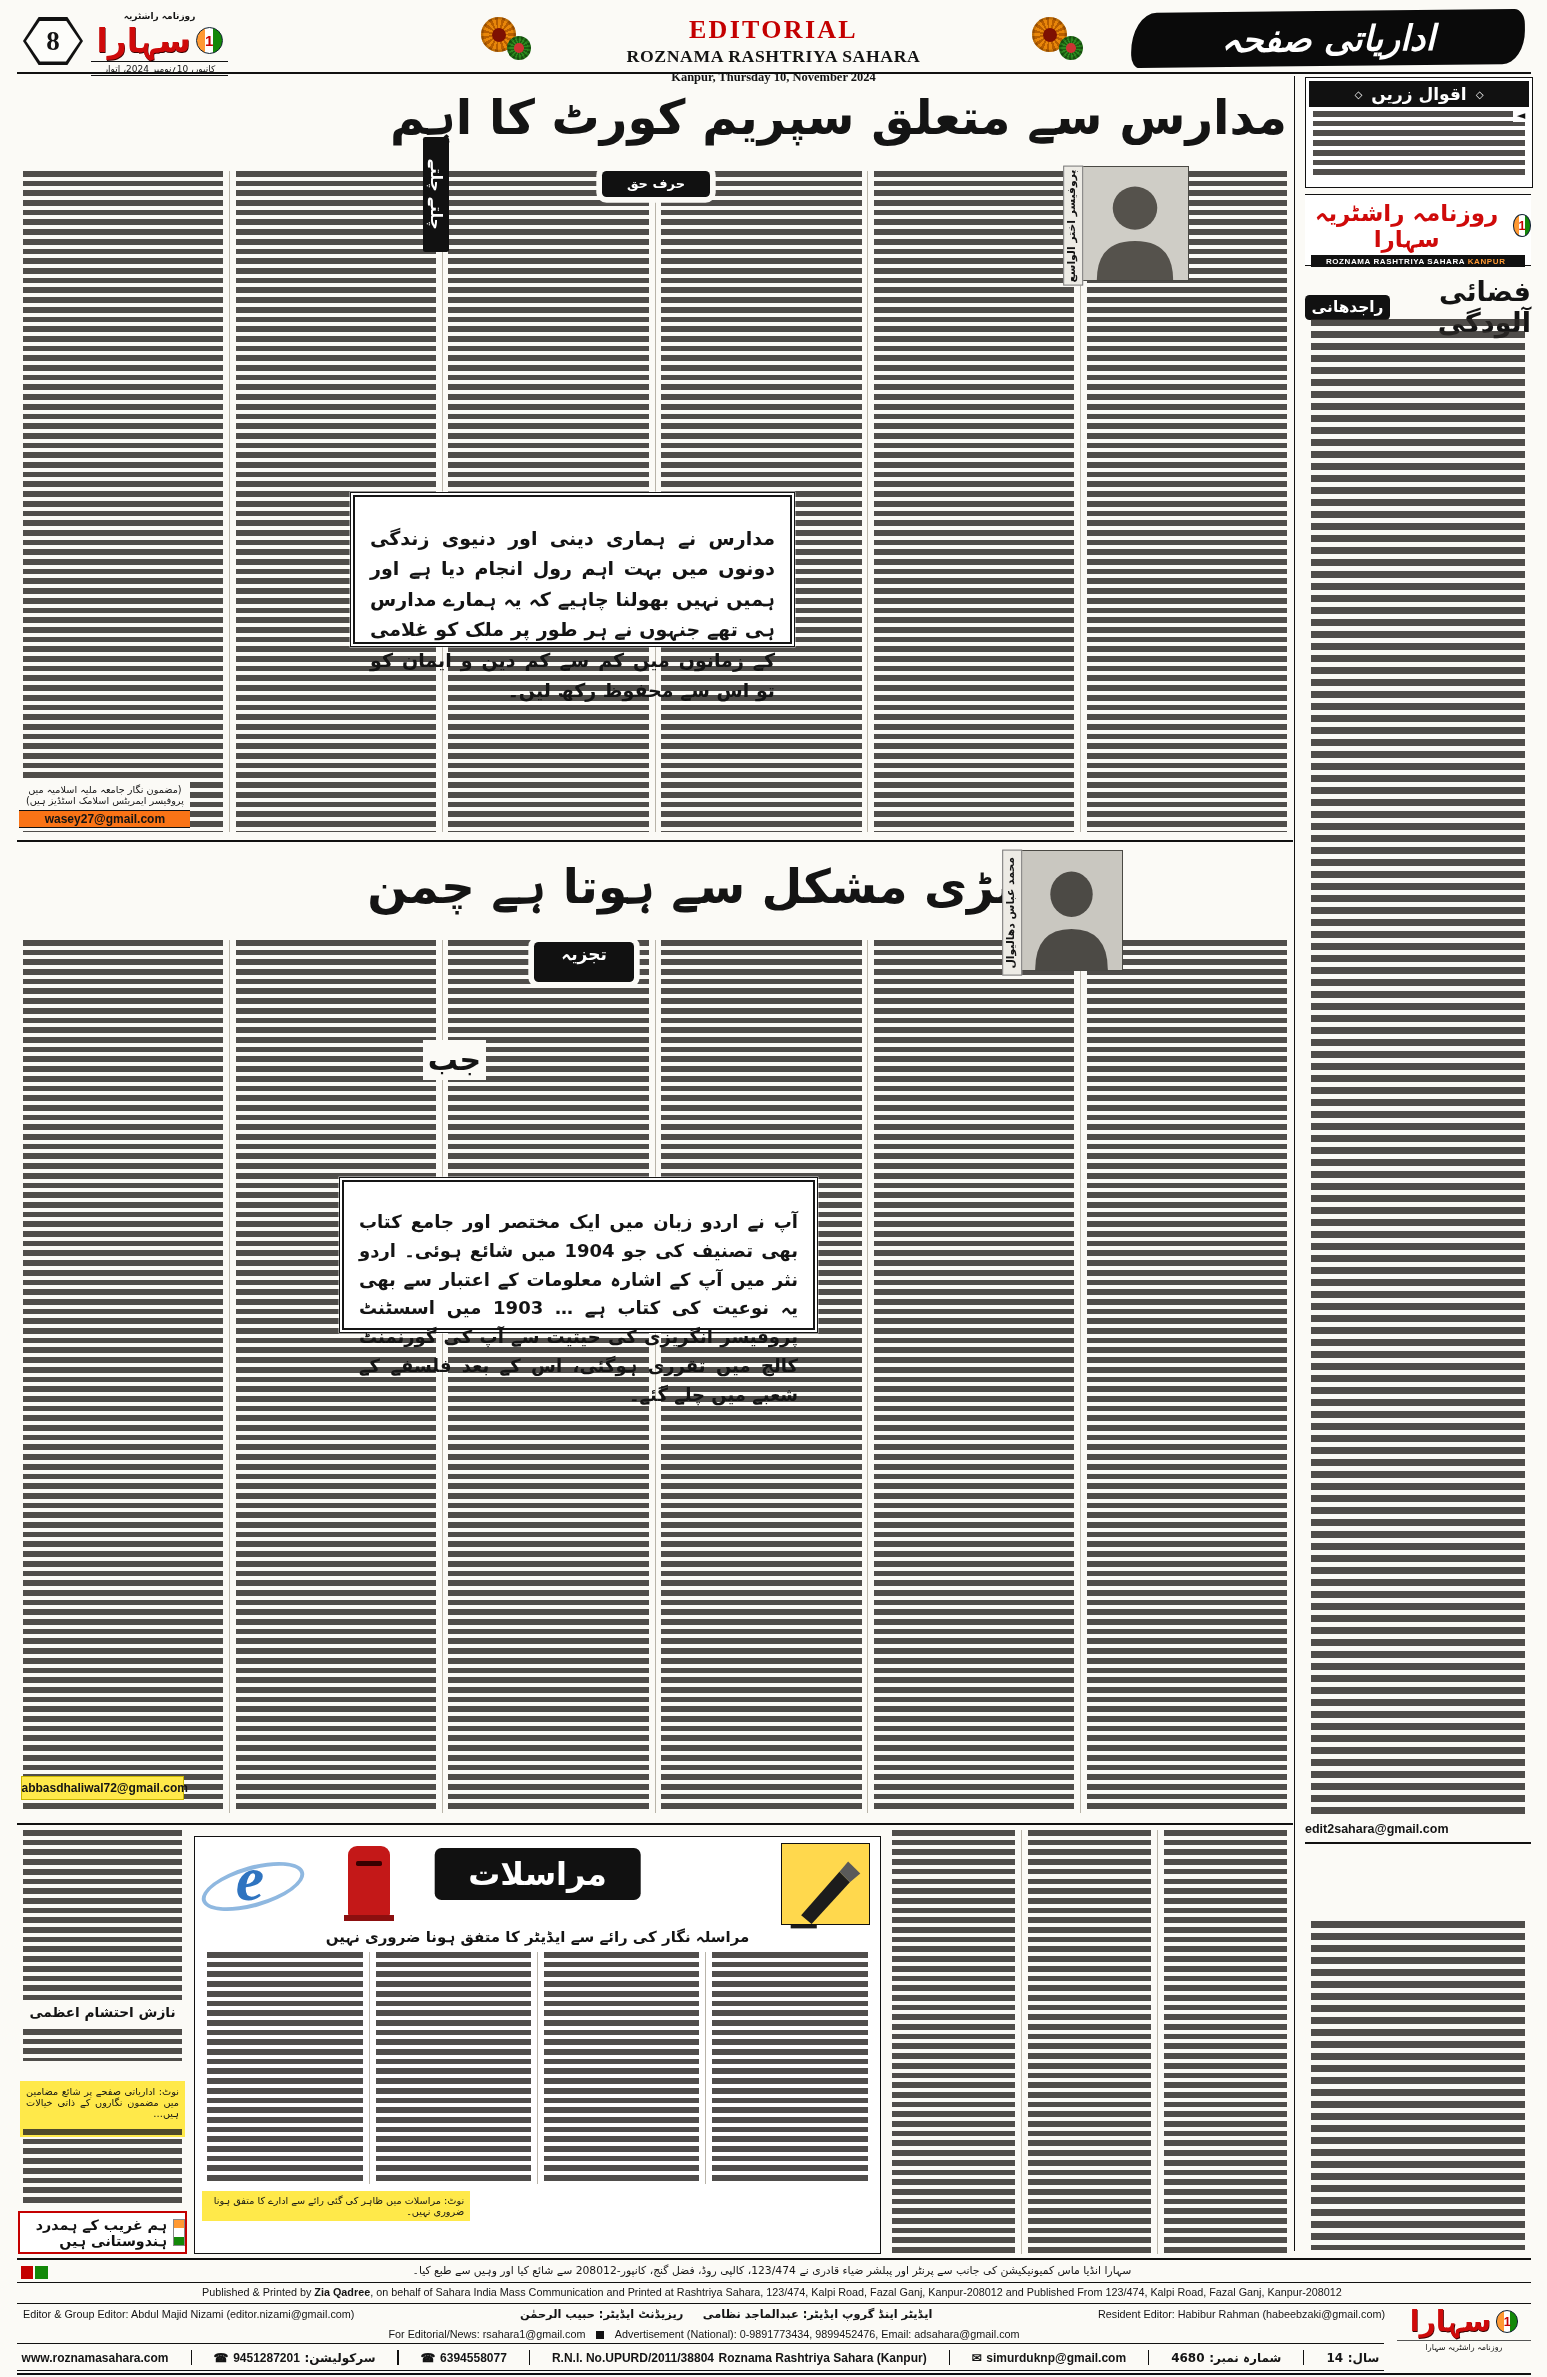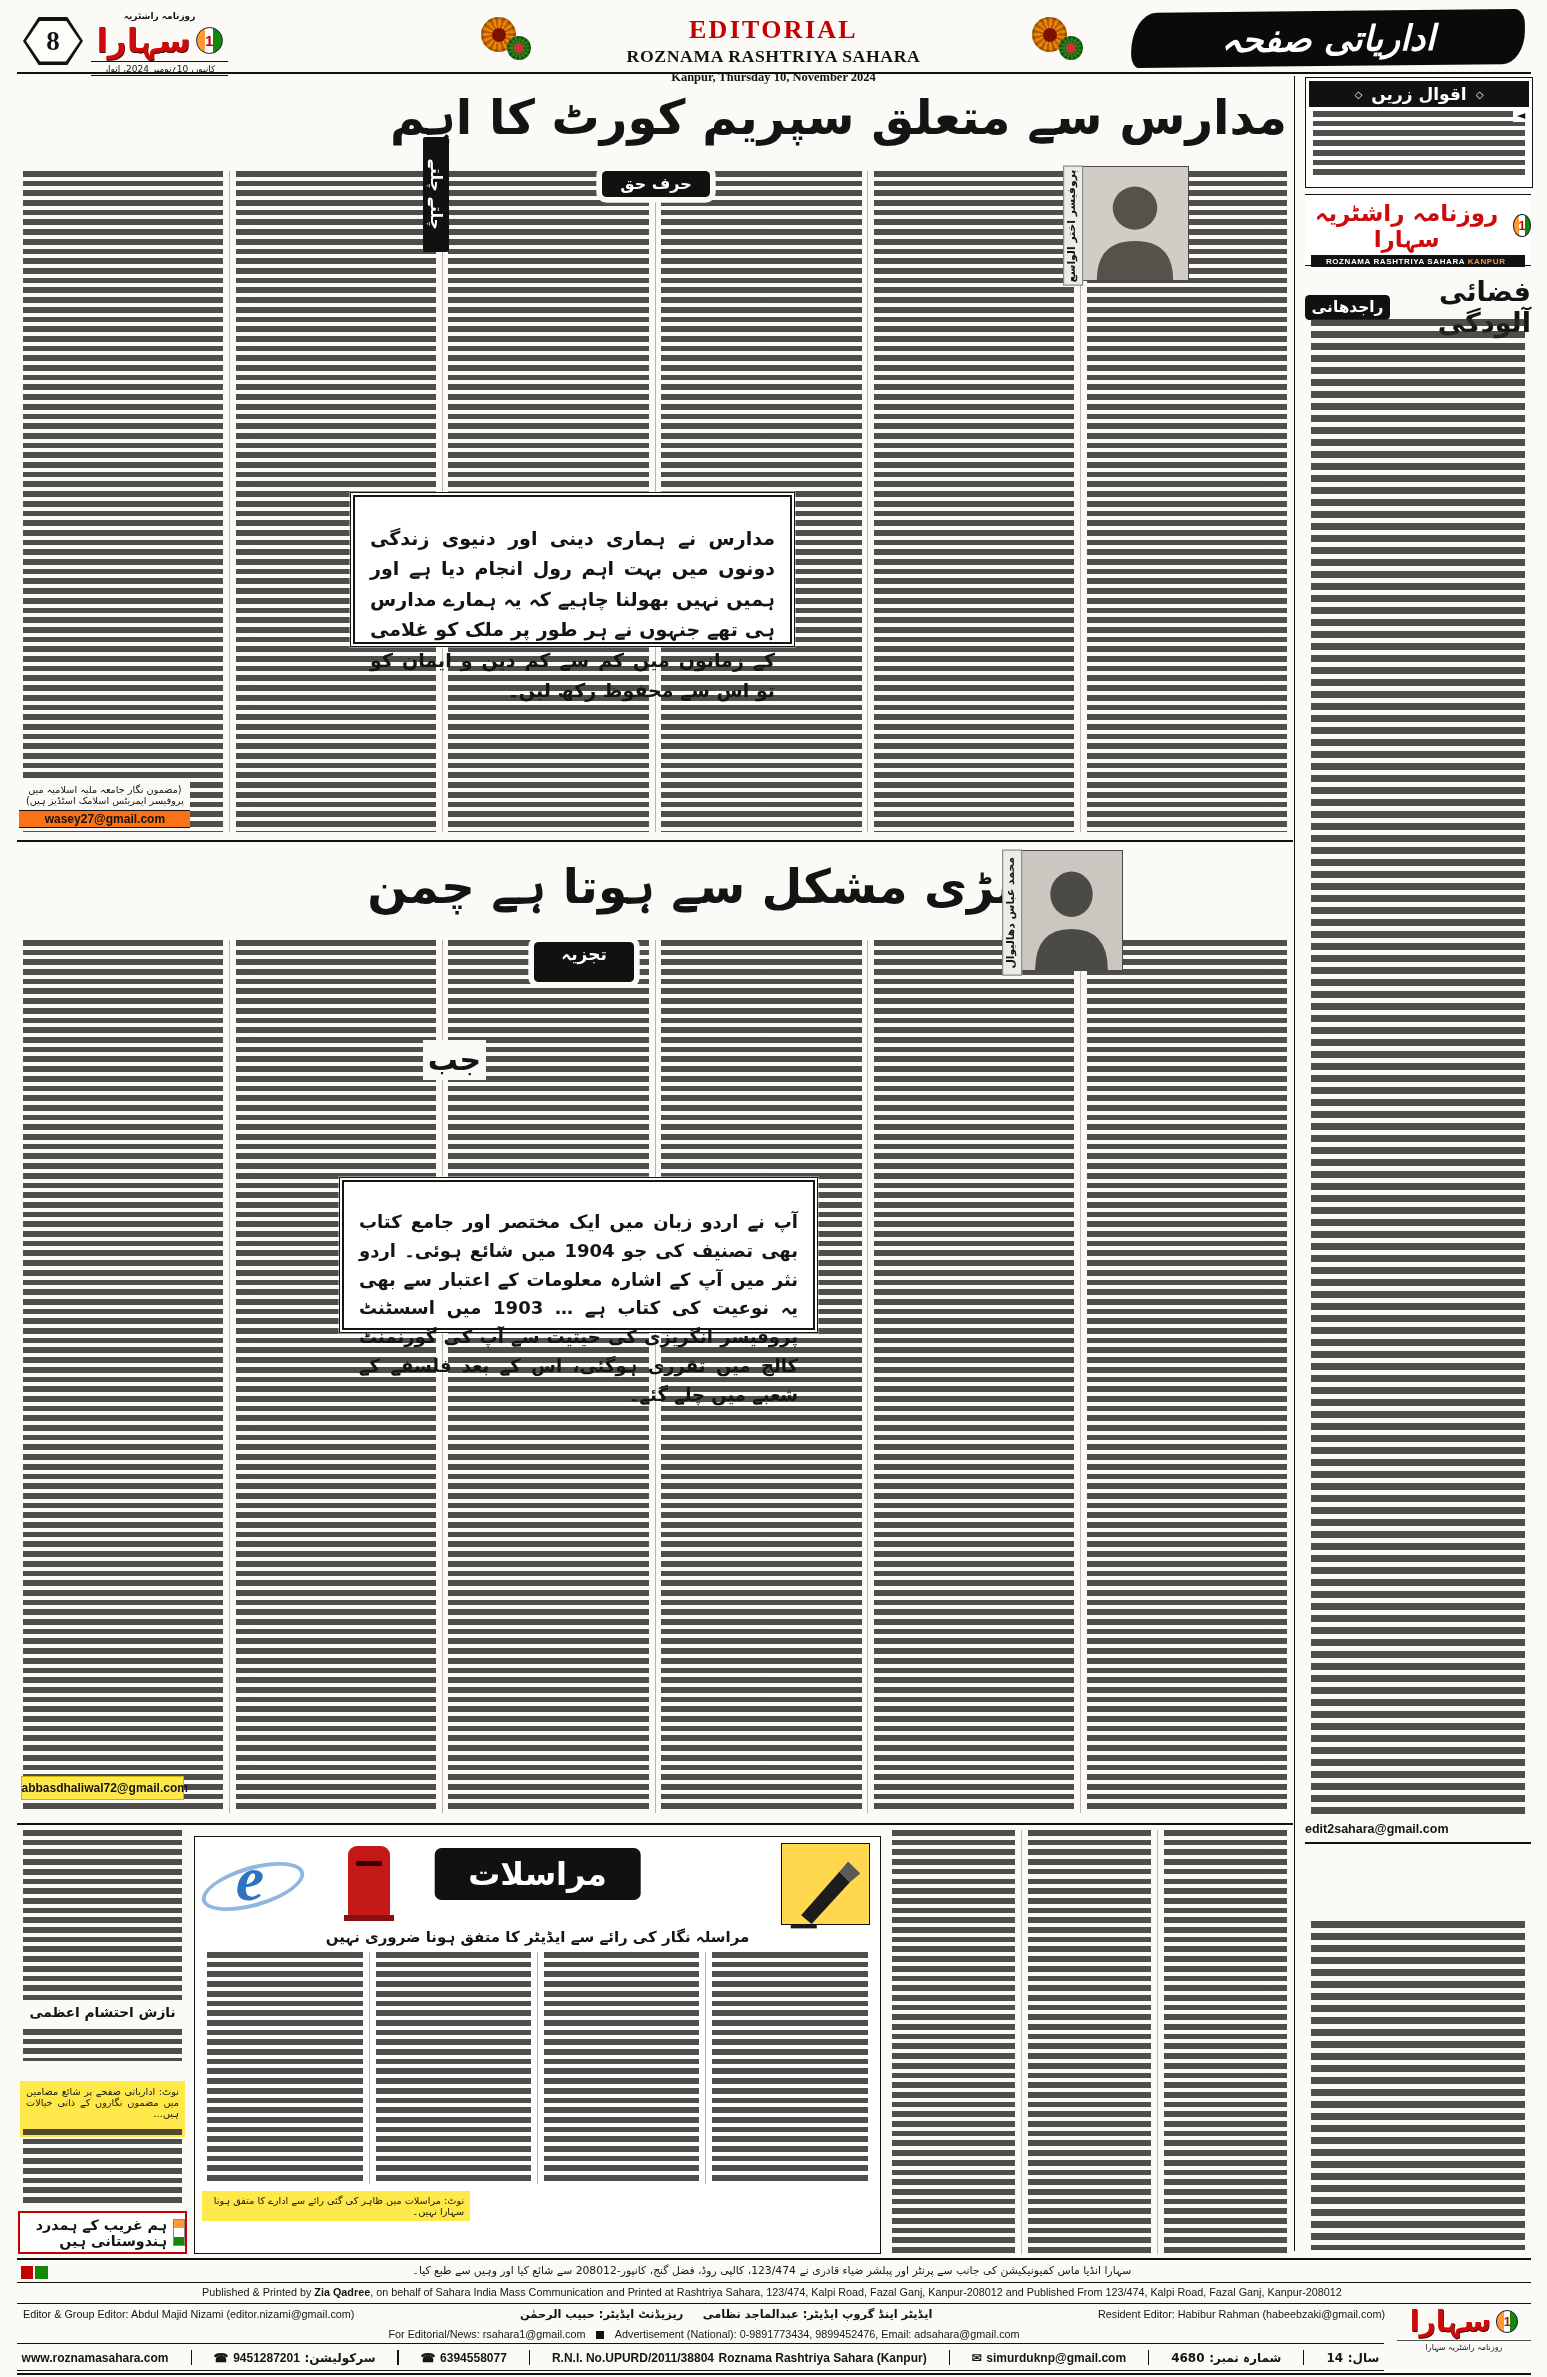--- a/index.html
+++ b/index.html
@@ -81,21 +81,21 @@
            direction:rtl;text-align:center;line-height:74px;white-space:nowrap;overflow:hidden;}
   .photo{position:absolute;background:linear-gradient(180deg,#dcdbd6,#96948e);border:1.1px solid #4a4944;}
   .photo svg{width:100%;height:100%;display:block;}
   .vcap{position:absolute;writing-mode:vertical-rl;transform:rotate(180deg);background:#edebe5;border:0.6px solid #777;
         font:bold 10.8px "DejaVu Sans",sans-serif;text-align:center;padding:2.3px 1.1px;}
   .a1-photo{left:1081px;top:166px;width:106px;height:113px;}
   .a1-cap{left:1063px;top:166px;height:113px;width:16px;}
   .vtag{position:absolute;writing-mode:vertical-rl;background:#111;color:#fff;
         font:bold 15.4px "DejaVu Sans",sans-serif;padding:6.8px 4px;text-align:center;border-radius:2.3px;}
   .vtag-a1{left:423px;top:137px;height:101px;}
-  .pill.harf{position:absolute;left:602px;top:171px;width:108px;height:26px;font-size:16px;line-height:26px;
+  .pill.harf{position:absolute;left:602px;top:171px;width:108px;height:26px;font-size:13px;line-height:26px;
              box-shadow:0 0 0 5.7px #fbfaf6;}
   .a1-cols{left:17px;top:171px;width:1276px;height:661px;}
   .pq{position:absolute;background:#fff;border:2.3px solid #151515;outline:1.1px solid #151515;outline-offset:2.3px;
       box-shadow:0 0 0 3.4px #fff;padding:26px 15px;direction:rtl;font-family:"DejaVu Sans",sans-serif;
       font-weight:bold;text-align:justify;box-sizing:border-box;}
   .pq1{left:353px;top:495px;width:439px;height:149px;font-size:19px;line-height:1.6;}
   .a1-foot{left:19.4px;top:782px;width:171px;font:9.7px "DejaVu Sans",sans-serif;direction:rtl;text-align:center;
            background:#fbfaf6;padding:2.3px 0;}
   .a1-email{left:19.4px;top:810px;width:171px;border-top:1.1px solid #111;border-bottom:1.1px solid #111;
             font:bold 12px "Liberation Sans",sans-serif;text-align:center;padding:1px 0;background:#f97316;}
@@ -374,21 +374,21 @@
       <div class="col">
           <div class="ft"></div>
         </div>
       <div class="col">
           <div class="ft"></div>
         </div>
       <div class="col">
           <div class="ft"></div>
         </div>
     </div>
-    <div class="mur-note">نوٹ: مراسلات میں ظاہر کی گئی رائے سے ادارے کا متفق ہونا سہارا نہیں۔</div>
+    <div class="mur-note">نوٹ: مراسلات میں ظاہر کی گئی رائے سے ادارے کا متفق ہونا ضروری نہیں۔</div>
   </div>
 
   <div class="cols letters">
     <div class="col">
         <div class="ft"></div>
       </div>
     <div class="col">
         <div class="ft"></div>
       </div>
     <div class="col">

